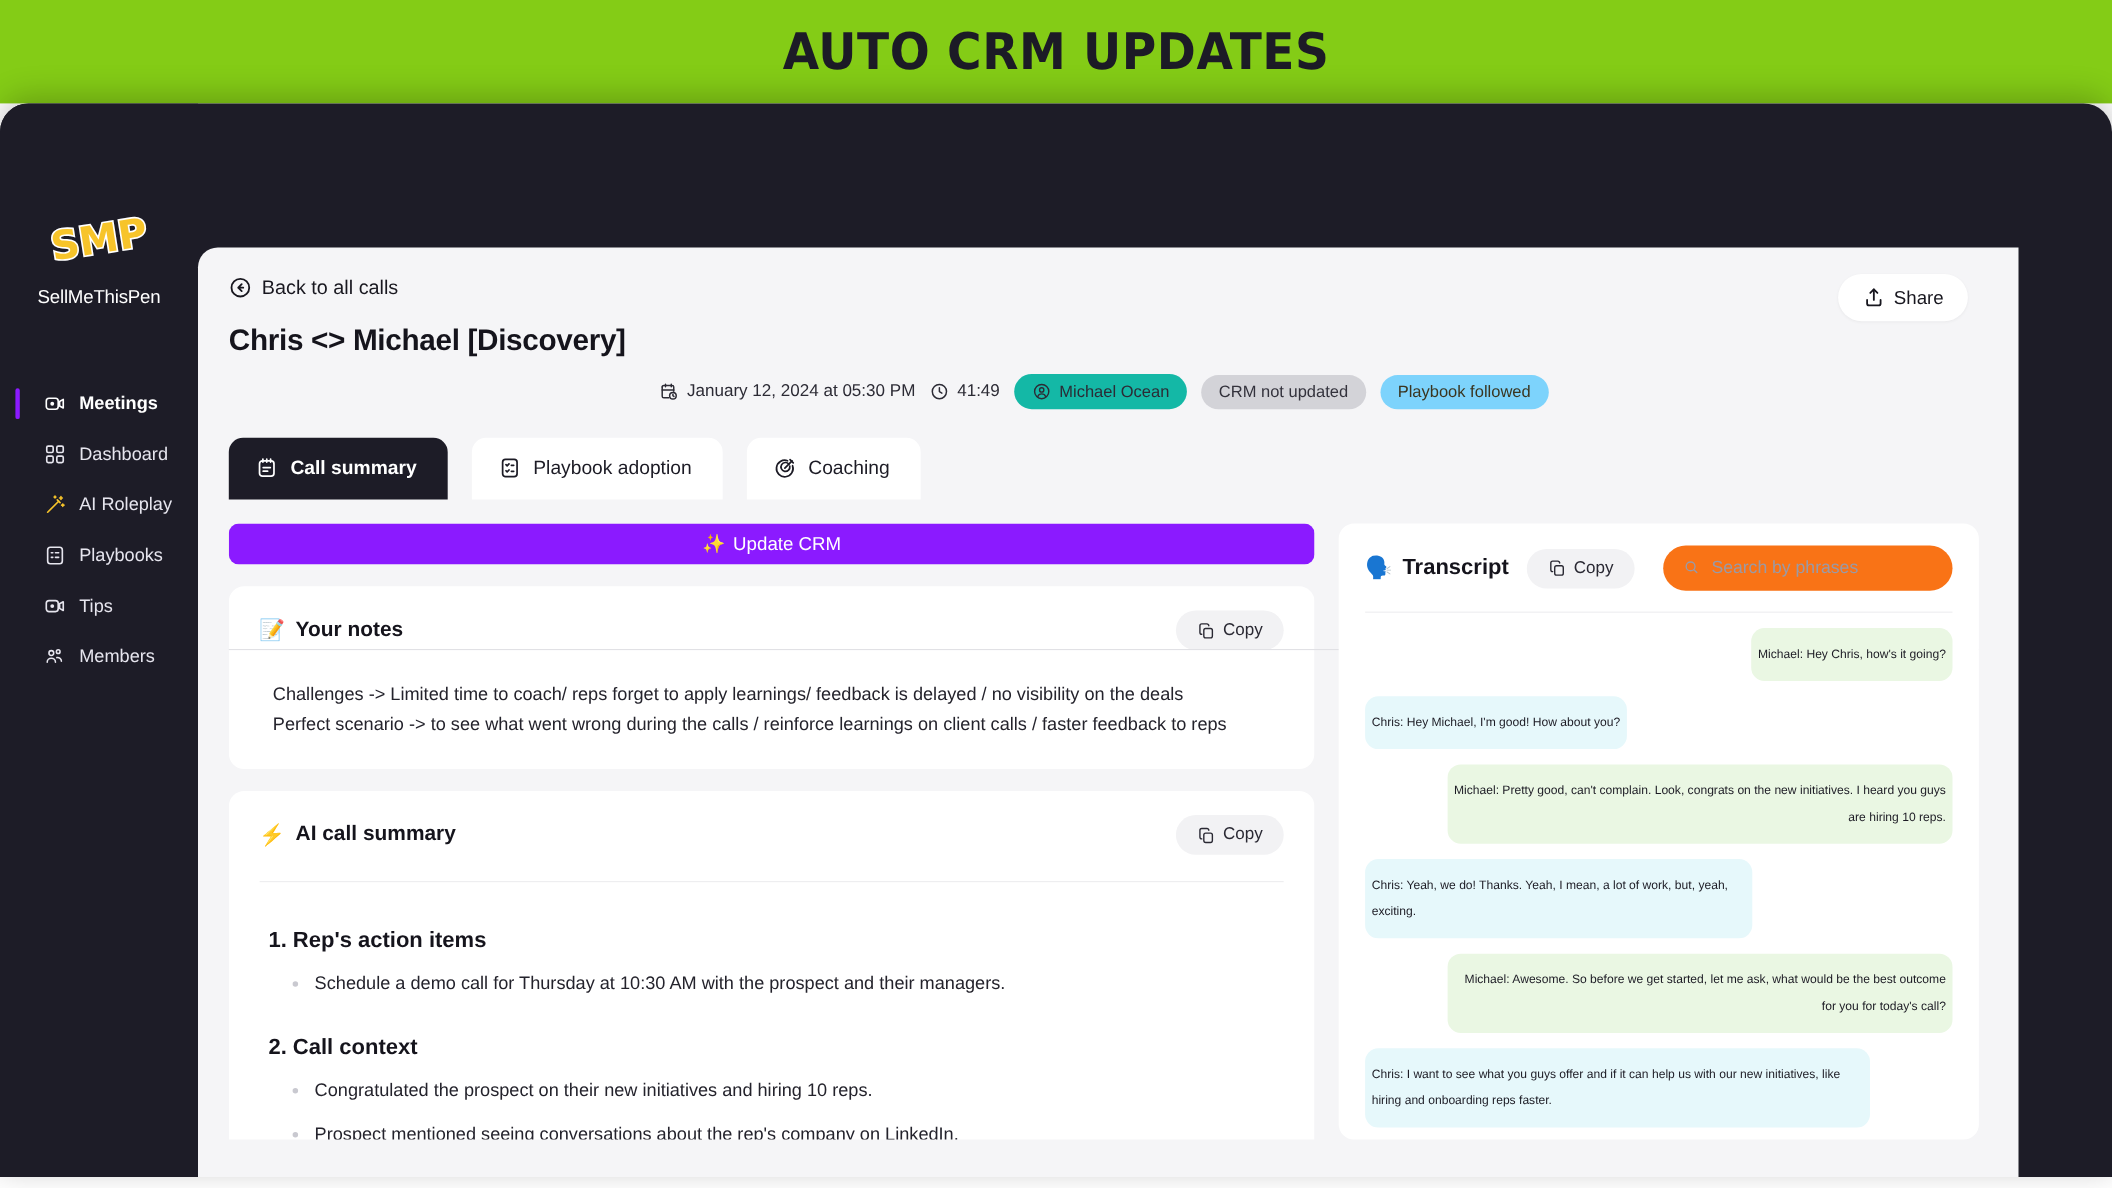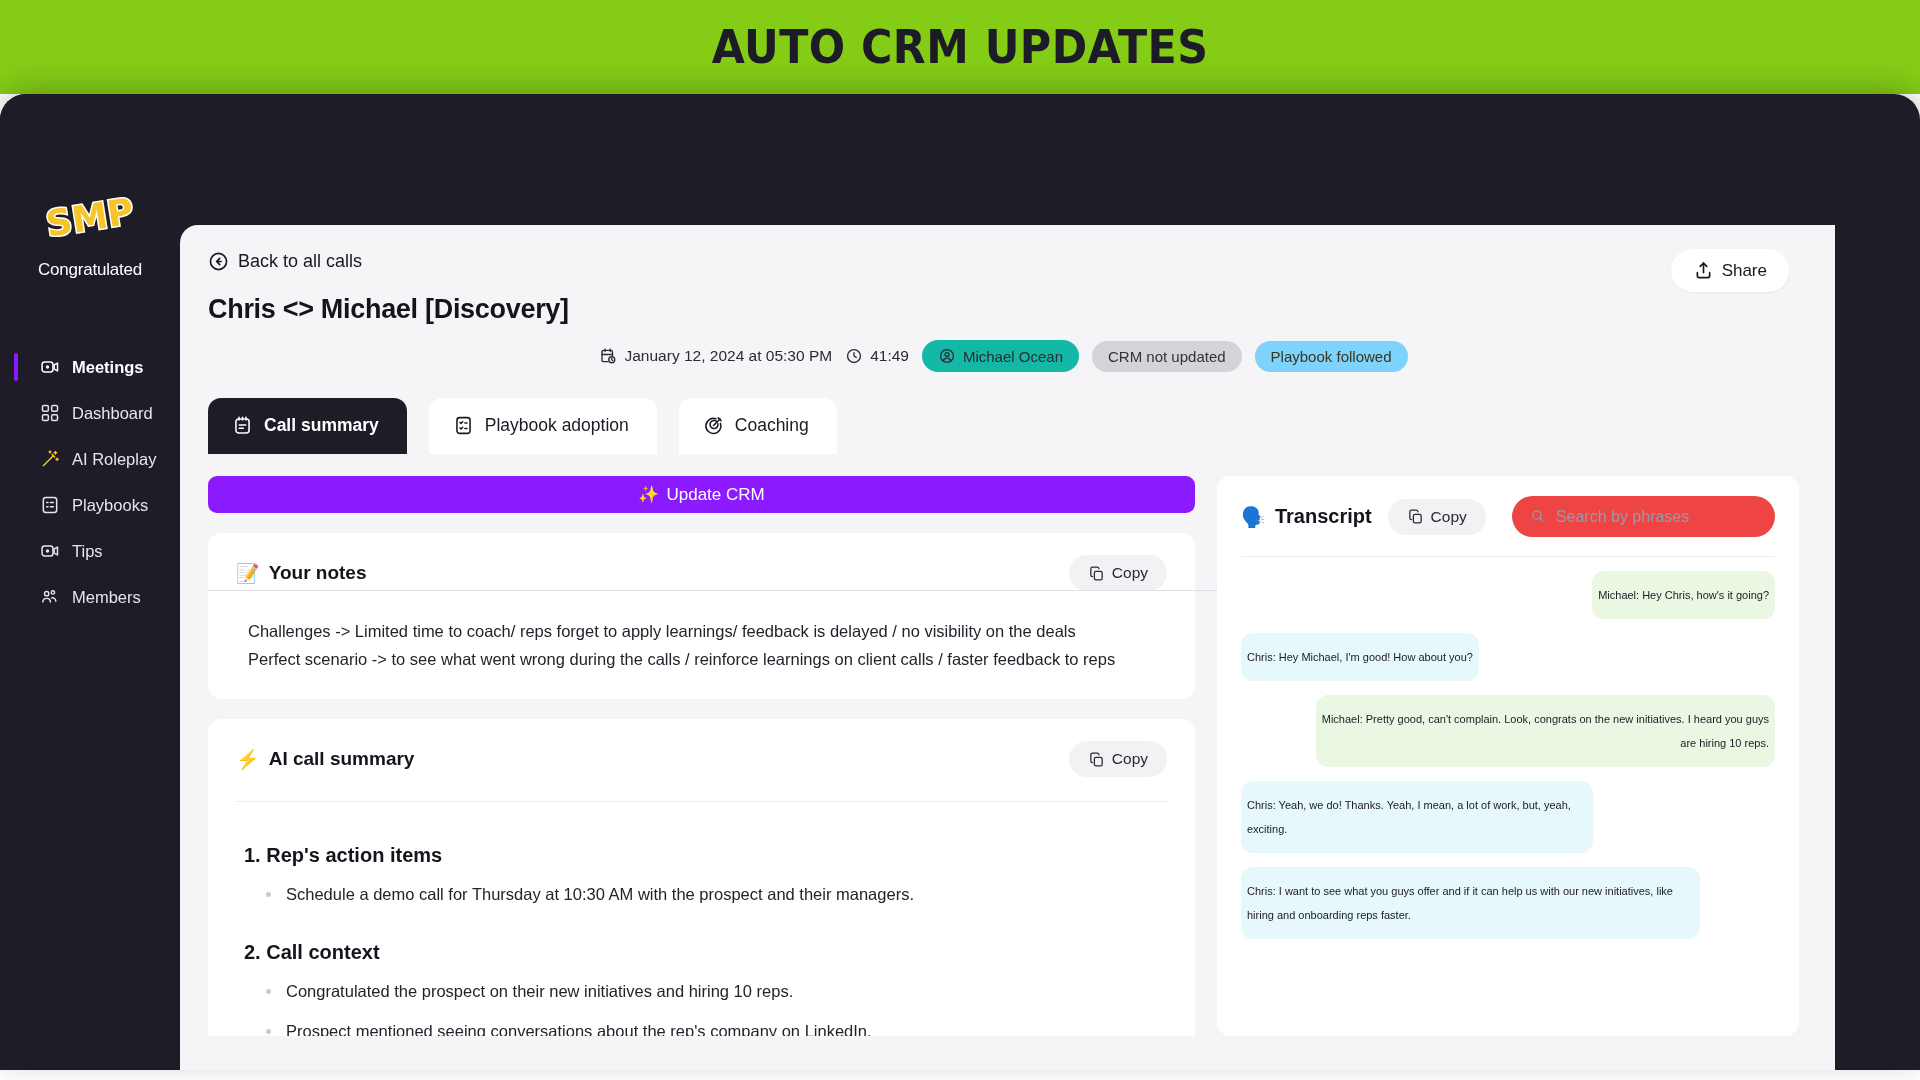--- a/index.html
+++ b/index.html
@@ -262,21 +262,21 @@
     overflow: hidden;
   }
   .tr-head { display: flex; align-items: center; gap: 16px; }
   .tr-title {
     display: flex; align-items: center; gap: 9px;
     font-size: 20px; font-weight: bold; color: #15141c;
   }
   .search {
     flex: 1;
     display: flex; align-items: center; gap: 11px;
-    background: #ef4444;
+    background: #f97316;
     border-radius: 22px;
     height: 41px;
     padding: 0 18px;
     margin-left: 10px;
   }
   .search input {
     border: 0; outline: none; background: transparent;
     font-size: 16px; color: #2a2933; width: 100%;
     font-family: "Liberation Sans", sans-serif;
   }
@@ -308,21 +308,21 @@
 
   <div class="sidebar">
     <div class="logo-wrap">
       <div class="logo-mark">
         <svg viewBox="0 0 96 72">
           <g transform="rotate(-9 48 36)">
             <text x="48" y="48" text-anchor="middle" font-family="DejaVu Sans, sans-serif" font-size="36" font-weight="bold" fill="#f7c42a" stroke="#ffffff" stroke-width="3" paint-order="stroke">SMP</text>
           </g>
         </svg>
       </div>
-      <div class="logo-text">Congratulated</div>
+      <div class="logo-text">SellMeThisPen</div>
     </div>
 
     <div class="nav">
 
       <div class="nav-item active">
         <span class="nav-ico">
           <svg viewBox="0 0 24 24" fill="none" stroke="#ffffff" stroke-width="1.8" stroke-linecap="round" stroke-linejoin="round">
             <rect x="2.5" y="6" width="13" height="12" rx="3"></rect>
             <circle cx="9" cy="12" r="2.1" fill="#ffffff" stroke="none"></circle>
             <path d="M17 9.5l4-2.2v9.4l-4-2.2z"></path>
@@ -592,20 +592,21 @@
               </div>
             </div>
 
             <div class="tr-rule"></div>
 
             <div class="msgs">
               <div class="msg right w-sm">Michael: Hey Chris, how's it going?</div>
               <div class="msg left w-sm">Chris: Hey Michael, I'm good! How about you?</div>
               <div class="msg right w-lg">Michael: Pretty good, can't complain. Look, congrats on the new initiatives. I heard you guys are hiring 10 reps.</div>
               <div class="msg left w-md">Chris: Yeah, we do! Thanks. Yeah, I mean, a lot of work, but, yeah, exciting.</div>
+              <div class="msg right w-lg">Michael: Awesome. So before we get started, let me ask, what would be the best outcome for you for today's call?</div>
               <div class="msg left w-lg">Chris: I want to see what you guys offer and if it can help us with our new initiatives, like hiring and onboarding reps faster.</div>
 
             </div>
 
           </div>
         </div>
 
       </div>
     </div>
   </div>

